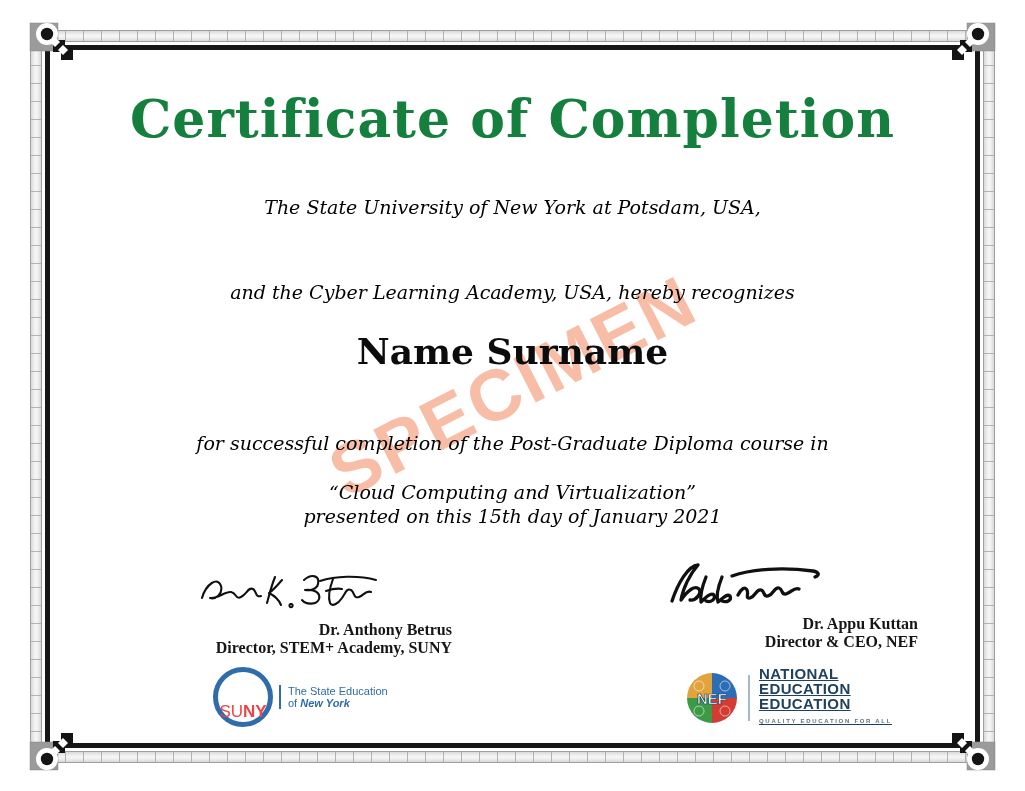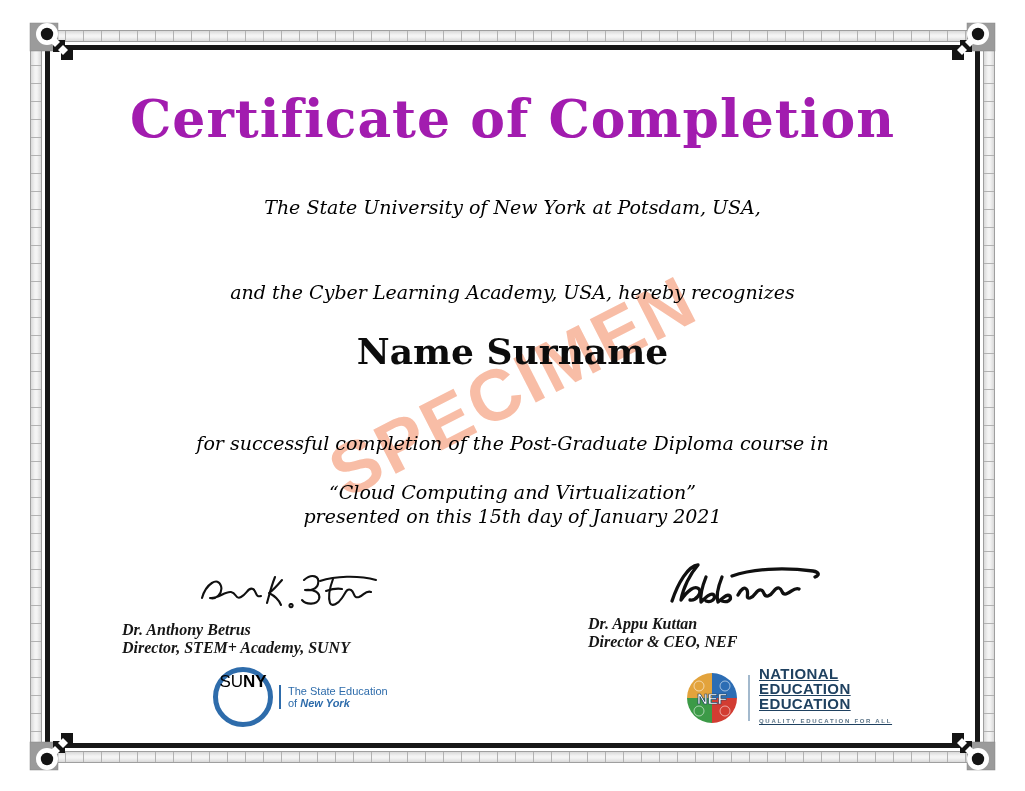--- a/index.html
+++ b/index.html
@@ -31,55 +31,55 @@
   .corner { position:absolute; width:66px; height:66px; z-index:3; }
   .corner.tl { left:14px; top:8px; }
   .corner.tr { right:14px; top:8px; transform:scaleX(-1); }
   .corner.bl { left:14px; bottom:6px; transform:scaleY(-1); }
   .corner.br { right:14px; bottom:6px; transform:scale(-1,-1); }
 
   
   .t-center { position:absolute; left:0; right:0; text-align:center; z-index:2; margin:0; }
   .title {
     top:88px; font-family:"DejaVu Serif",serif; font-weight:bold;
-    font-size:52px; letter-spacing:1px; color:#a21caf;
+    font-size:52px; letter-spacing:1px; color:#15803d;
   }
   .intro, .body-line {
     font-family:"DejaVu Serif",serif; font-style:italic;
     font-size:19px; color:#000000;
   }
   .intro1 { top:196px; } .intro2 { top:239px; } .intro3 { top:281px; }
   .name { top:330px; font-family:"DejaVu Serif",serif; font-weight:bold; font-size:36px; color:#0c0c0c; }
   .body1 { top:432px; } .body2 { top:481px; } .body3 { top:505px; }
 
   .watermark {
     position:absolute; left:253px; top:340px; width:520px; height:92px;
     line-height:92px; text-align:center; z-index:1;
     font-family:"Liberation Sans",sans-serif; font-weight:bold;
     font-size:72px; letter-spacing:3px; color:#f8bda6;
     transform:rotate(-27deg); user-select:none;
   }
 
   
-  .sig-block { position:absolute; width:330px; text-align:left; z-index:2;font-style:italic; }
+  .sig-block { position:absolute; width:330px; text-align:right; z-index:2; }
   .sig-left { left:122px; top:560px; }
   .sig-right { left:588px; top:554px; }
   .sig-svg { display:block; margin:0 auto; }
   .sig-name, .sig-title {
     font-family:"Liberation Serif",serif; font-weight:bold;
     font-size:16px; color:#161616; line-height:18px;
   }
   .sig-name { margin-top:3px; }
 
   
   .logo-suny { position:absolute; left:213px; top:667px; display:flex; align-items:center; z-index:2; }
   .suny-circle {
     width:60px; height:60px; border-radius:50%; border:5px solid #2e6cab; box-sizing:border-box;
-    display:flex; align-items:flex-start; justify-content:center;
-    font-family:"Liberation Sans",sans-serif; color:#000000; font-size:17px;
+    display:flex; align-items:flex-end; justify-content:center;
+    font-family:"Liberation Sans",sans-serif; color:#ef4444; font-size:17px;
   }
   .suny-su { font-weight:400; } .suny-ny { font-weight:700; }
   .suny-divider { width:2px; height:24px; background:#2e6cab; margin:0 7px 0 6px; }
   .suny-text { font-family:"Liberation Sans",sans-serif; color:#2e6cab; font-size:11px; line-height:12px; }
   .suny-bold { font-weight:700;font-style:italic; }
 
   .logo-nef { position:absolute; left:686px; top:666px; display:flex; align-items:center; z-index:2; }
   .nef-divider { width:2px; height:46px; background:#a3b9cd; margin:0 9px 0 10px; }
   .nef-text { font-family:"Liberation Sans",sans-serif; font-weight:bold; color:#1f4160; font-size:15px; line-height:15px; letter-spacing:0.4px;text-decoration:underline; }
   .nef-tagline { font-size:6px; letter-spacing:1.7px; color:#5a7386; margin-top:3px; font-weight:bold; }

